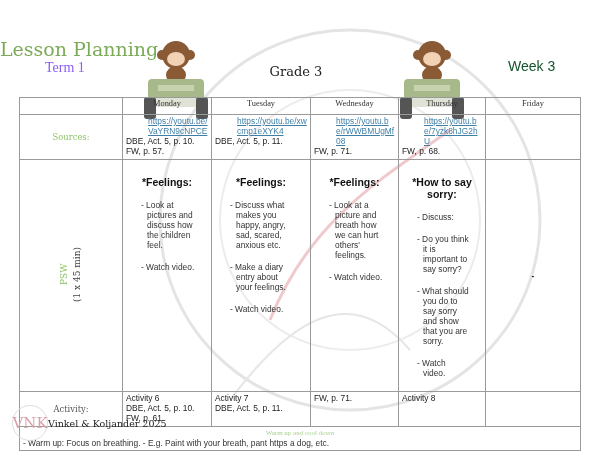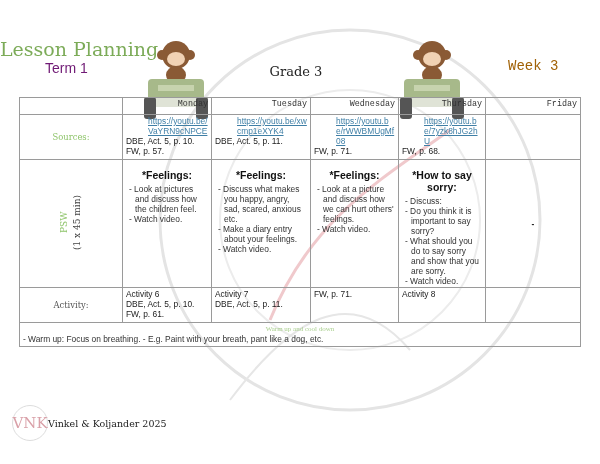--- a/index.html
+++ b/index.html
@@ -1,50 +1,50 @@
 <!DOCTYPE html>
 <html><head>
   <meta charset="utf-8">
   <style>
     html, body { margin:0; padding:0; }
     body { width:600px; height:464px; background:#ffffff; position:relative; overflow:hidden;
            font-family:"Liberation Sans", sans-serif; color:#222; }
     .watermark { position:absolute; left:150px; top:20px; width:400px; height:400px; pointer-events:none; }
-    .hdr-term { position:absolute; left:45px; top:60px; font-family:Liberation Sans, sans-serif; font-size:14px; color:#701a75; }
-    .hdr-week { position:absolute; left:508px; top:58px; font-family:Liberation Mono, monospace; font-size:14px; color:#a16207; }
+    .hdr-term { position:absolute; left:45px; top:60px; font-family:Liberation Serif, serif; font-size:14px; color:#8b5cf6; }
+    .hdr-week { position:absolute; left:508px; top:58px; font-family:Liberation Sans, sans-serif; font-size:14px; color:#14532d; }
     .hdr-title { position:absolute; left:0; width:508px; top:38px; text-align:left;
                  font-family:"DejaVu Serif", serif; font-size:19px; color:#7cab58; }
     .hdr-grade { position:absolute; left:0; width:592px; top:64px; text-align:center;
                  font-family:"DejaVu Serif", serif; font-size:13px; color:#222; }
     .mascot { position:absolute; width:72px; height:88px; }
     .mascot.left { left:140px; top:35px; }
     .mascot.right { left:396px; top:35px; }
 
     table.plan { position:absolute; left:19px; top:97px; width:561px; border-collapse:collapse; table-layout:fixed; }
     table.plan td { border:1px solid #9a9a9a; vertical-align:top; padding:1px 3px; font-size:8.4px; line-height:10px; }
     .row-subject td { height:25px; text-align:center; vertical-align:middle;
                       font-family:"DejaVu Serif", serif; font-size:17px; color:#a9cf8e; }
     .row-topic td { height:18px; text-align:center; vertical-align:middle;
                     font-family:"DejaVu Serif", serif; font-size:13px; color:#555; }
-    .row-days td { height:14px; text-align:right; vertical-align:middle;
-                   font-family:Liberation Mono, monospace; font-size:11px; color:#333; border-bottom-color:#ccc; }
+    .row-days td { height:14px; text-align:center; vertical-align:middle;
+                   font-family:Liberation Serif, serif; font-size:11px; color:#333; border-bottom-color:#ccc; }
     .row-label { text-align:center; vertical-align:middle !important; font-family:"DejaVu Serif", serif;
                  font-size:9px; }
     .lbl-green { color:#8ec46a; }
     .lbl-dark { color:#555; }
     .link { color:#3f7fa6; text-decoration:underline; word-break:break-all;margin-left:22px; }
     .row-sources td { height:42px; }
     .row-psw td { height:112px; }
     .row-activity td { height:32px;margin-top:36px; }
     .psw-label { writing-mode:vertical-rl; transform:rotate(180deg); display:inline-block;
                  font-family:"DejaVu Serif", serif; font-size:9px; line-height:13px; text-align:center; }
     .psw-label .g { color:#8ec46a; display:block; }
     .psw-label .d { color:#444; display:block; }
-    .les-title { font-weight:bold; text-align:center; font-size:10.5px; line-height:12px; margin:8px 0 3px 0; color:#111; }
-    .les-item { padding-left:9px; text-indent:-6px; margin:0; color:#333; }
+    .les-title { font-weight:bold; text-align:center; font-size:10.5px; line-height:12px; margin:15px 0 3px 0; color:#111; }
+    .les-item { padding-left:9px; text-indent:-6px; margin:12px; color:#333; }
     .fri-dot { text-align:center; vertical-align:middle !important; font-weight:bold; font-size:10px; }
     .row-warm td { padding:0 3px; }
     .warm-head { text-align:center; font-family:Liberation Serif, serif; font-size:7px; color:#a9cf8e; line-height:10px; }
     .warm-text { font-size:8.4px; line-height:11px; color:#333; }
 
     .footer { position:absolute; left:12px; top:405px; display:flex; align-items:center; }
     .footer-logo { width:34px; height:34px; border-radius:50%; border:1px solid #ddd; display:flex;
                    align-items:center; justify-content:center; font-family:"DejaVu Serif", serif; font-size:15px; color:#d9a0a8; }
     .footer-text { font-family:"DejaVu Serif", serif; font-size:9.5px; color:#222; }
   </style>
@@ -140,21 +140,21 @@
       <p class="les-item">- Watch video.</p>
     </td>
     <td>
       <p class="les-title">*Feelings:</p>
       <p class="les-item">- Discuss what makes you happy, angry, sad, scared, anxious etc.</p>
       <p class="les-item">- Make a diary entry about your feelings.</p>
       <p class="les-item">- Watch video.</p>
     </td>
     <td>
       <p class="les-title">*Feelings:</p>
-      <p class="les-item">- Look at a picture and discuss how we can hurt others' feelings.</p>
+      <p class="les-item">- Look at a picture and breath how we can hurt others' feelings.</p>
       <p class="les-item">- Watch video.</p>
     </td>
     <td>
       <p class="les-title">*How to say sorry:</p>
       <p class="les-item">- Discuss:</p>
       <p class="les-item">- Do you think it is important to say sorry?</p>
       <p class="les-item">- What should you do to say sorry and show that you are sorry.</p>
       <p class="les-item">- Watch video.</p>
     </td>
     <td class="fri-dot">-</td>
@@ -174,21 +174,21 @@
       <div>FW, p. 71.</div>
     </td>
     <td>
       <div>Activity 8</div>
     </td>
     <td></td>
   </tr>
   <tr class="row-warm">
     <td colspan="6">
       <div class="warm-head">Warm up and cool down</div>
-      <div class="warm-text">- Warm up:  Focus on breathing. - E.g. Paint with your breath, pant like a dog, etc.</div>
+      <div class="warm-text">- Warm up:  Focus on breathing. - E.g. Paint with your breath, pant https a dog, etc.</div>
     </td>
   </tr>
 </tbody>
   </table>
 
 <div class="footer">
   <div class="footer-logo">VNK</div>
   <div class="footer-text">Vinkel &amp; Koljander 2025</div>
 </div>
 

